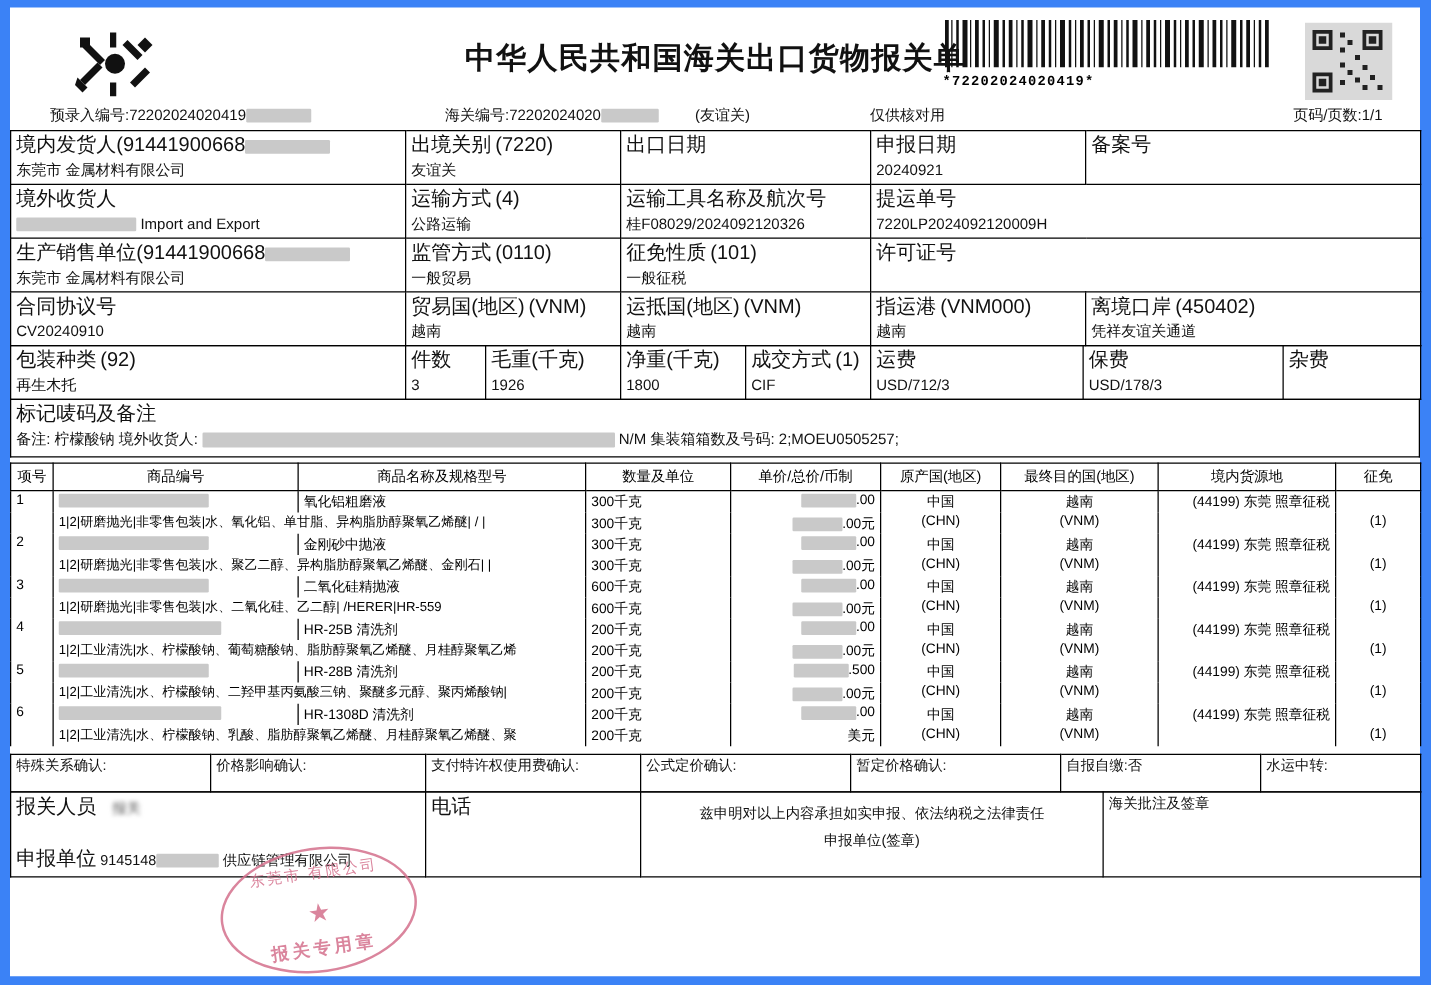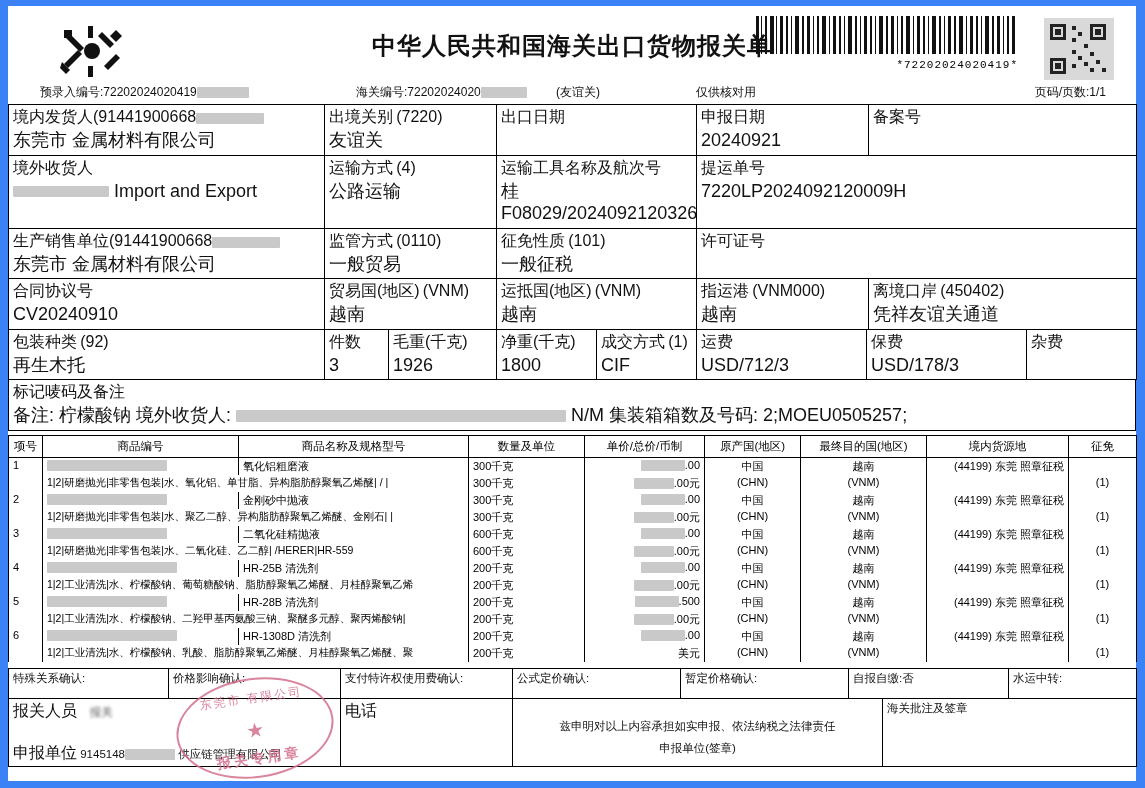--- a/index.html
+++ b/index.html
@@ -10,38 +10,38 @@
   .sheet{
     position:absolute;left:8px;top:6px;width:1128px;height:775px;background:#fff;
   }
   
   .hdr{position:relative;height:78px;}
   .logo{position:absolute;left:50px;top:18px;width:68px;height:54px;}
   .title{
     position:absolute;left:0;right:0;top:24px;text-align:center;
     font-size:24px;font-weight:bold;letter-spacing:1px;color:#111;
   }
-  .barcode-wrap{position:absolute;right:118px;top:10px;width:264px;text-align:right;}
+  .barcode-wrap{position:absolute;right:118px;top:10px;width:264px;text-align:left;font-weight:bold;}
   .barcode{height:38px;width:264px;}
   .barcode-num{font-size:11px;letter-spacing:1px;margin-top:1px;font-family:"Liberation Mono",monospace;}
   .qr{position:absolute;right:22px;top:12px;width:70px;height:62px;}
   
   .metarow{position:relative;height:20px;font-size:12px;color:#111;}
   .metarow span.lbl{position:absolute;}
   .m1{left:32px;}
   .m2{left:348px;}
   .m3{left:548px;}
   .m4{left:688px;}
   .m5{right:30px;}
   .redact{display:inline-block;background:#c9c9c9;border-radius:1px;vertical-align:middle;height:11px;}
   
   table.frm{border-collapse:collapse;width:1128px;table-layout:fixed;font-size:11.5px;color:#111;}
   table.frm td{border:1px solid #000;vertical-align:top;padding:2px 4px 3px 4px;line-height:1.25;}
   .lab{font-size:16px;text-align:center;}
-  .val{font-size:18px;padding-top:2px;display:block;}
+  .val{font-size:12px;padding-top:2px;display:block;}
   
   table.goods{border-collapse:collapse;width:1128px;table-layout:fixed;font-size:11px;}
   table.goods td,table.goods th{border-left:1px solid #000;border-right:1px solid #000;padding:1px 4px;vertical-align:top;}
   table.goods thead th{border-top:1px solid #000;border-bottom:1px solid #000;font-weight:normal;font-size:11.5px;text-align:center;padding:3px 2px;}
   .gi{border-bottom:none;}
   .ctr{text-align:center;}
   .rt{text-align:right;}
   .small{font-size:10.5px;}
   
   .foot td{font-size:11.5px;}
@@ -520,21 +520,21 @@
     <tbody>
           <tr>
       <td style="height:56px">
         <div><span class="lab">报关人员</span>&nbsp;&nbsp;&nbsp;&nbsp;<span class="blurtext">报关</span></div>
         <div style="margin-top:22px"><span class="lab">申报单位</span>&nbsp;<span>9145148</span><span class="redact" style="width:50px"></span>&nbsp;<span>供应链管理有限公司</span></div>
       </td>
       <td>
         <span class="lab">电话</span>
       </td>
       <td class="ctr">
-        <div style="margin-top:18px">兹申明对以上内容承担如实申报、依法纳税之法律责任</div>
+        <div style="margin-top:8px">兹申明对以上内容承担如实申报、依法纳税之法律责任</div>
         <div style="margin-top:8px">申报单位(签章)</div>
       </td>
       <td>海关批注及签章</td>
     </tr>
   </tbody>
       </table>
 
   <div class="stamp">
     <div class="s1">东莞市       有限公司</div>
     <div class="star">★</div>

